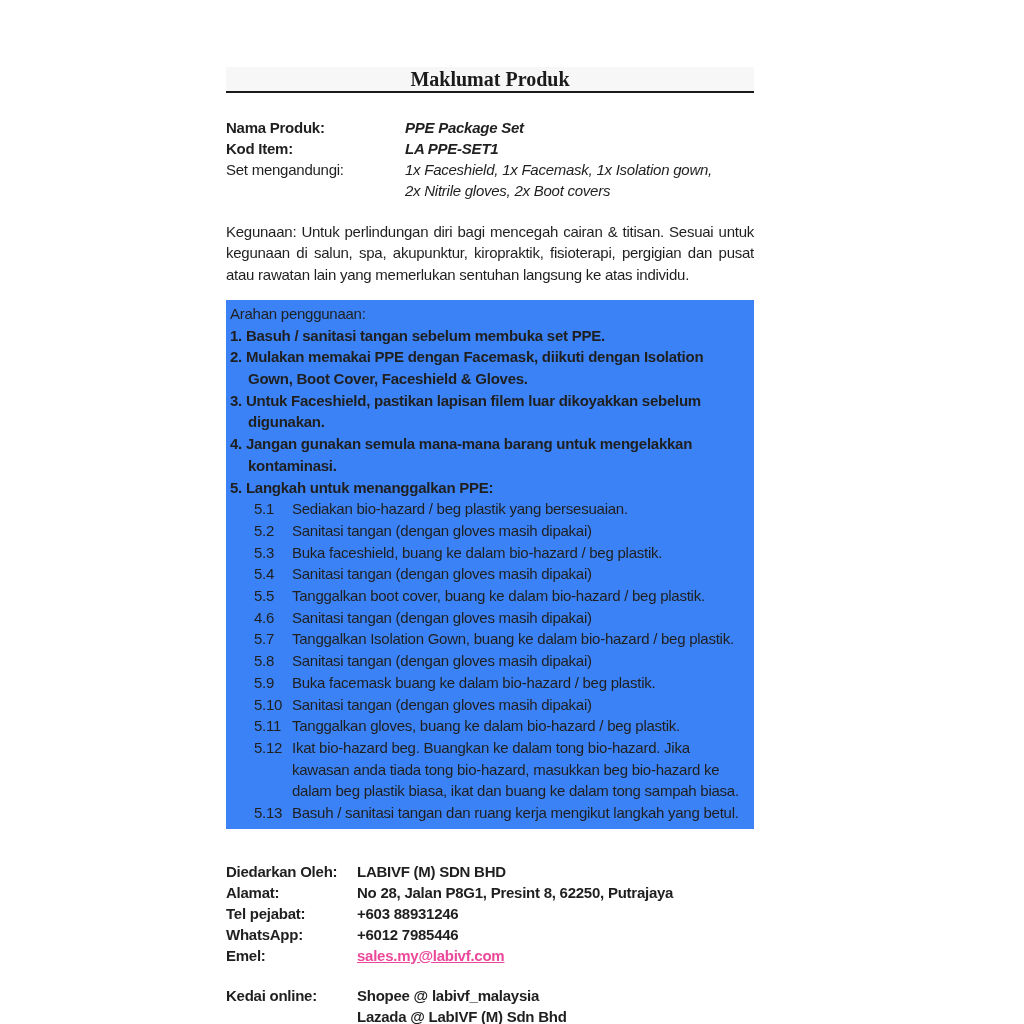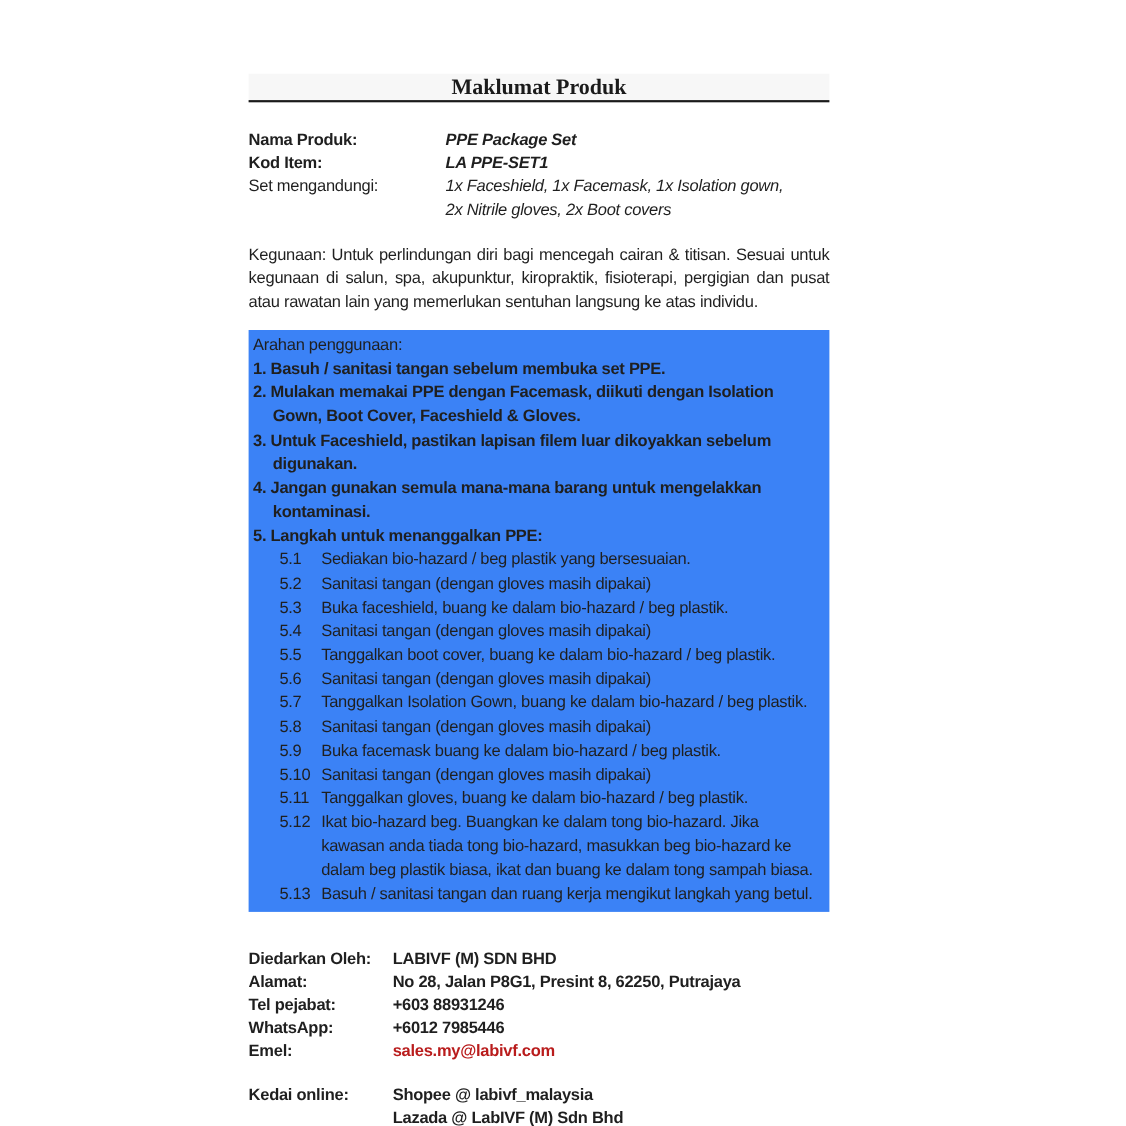--- a/index.html
+++ b/index.html
@@ -37,21 +37,21 @@
   .ins-item { padding-left:18px; text-indent:-18px;font-weight:bold; }
   .sub { display:flex; margin-left:24px; }
   .sub .num { width:38px; flex-shrink:0; }
   .sub .txt { flex:1; padding-right:6px; }
 
   
   .contact { margin-top:32px; font-weight:bold; }
   .crow { display:flex; line-height:21px; }
   .crow .lbl { width:131px; flex-shrink:0; }
   .crow .val { flex:1; }
-  .email { color:#b91c1c; cursor:pointer; }
+  .email { color:#ec4899; text-decoration:underline; cursor:pointer; }
 
   
   .stores { margin-top:19px; font-weight:bold; }
 </style>
 </head>
 <body>
 
 <div class="page">
 
   <div class="title-bar">Maklumat Produk</div>
@@ -100,21 +100,21 @@
       </div>
     <div class="sub">
         <span class="num">5.4</span>
         <span class="txt">Sanitasi tangan (dengan gloves masih dipakai)</span>
       </div>
     <div class="sub">
         <span class="num">5.5</span>
         <span class="txt">Tanggalkan boot cover, buang ke dalam bio-hazard / beg plastik.</span>
       </div>
     <div class="sub">
-        <span class="num">5.6</span>
+        <span class="num">4.6</span>
         <span class="txt">Sanitasi tangan (dengan gloves masih dipakai)</span>
       </div>
     <div class="sub">
         <span class="num">5.7</span>
         <span class="txt">Tanggalkan Isolation Gown, buang ke dalam bio-hazard / beg plastik.</span>
       </div>
     <div class="sub">
         <span class="num">5.8</span>
         <span class="txt">Sanitasi tangan (dengan gloves masih dipakai)</span>
       </div>

